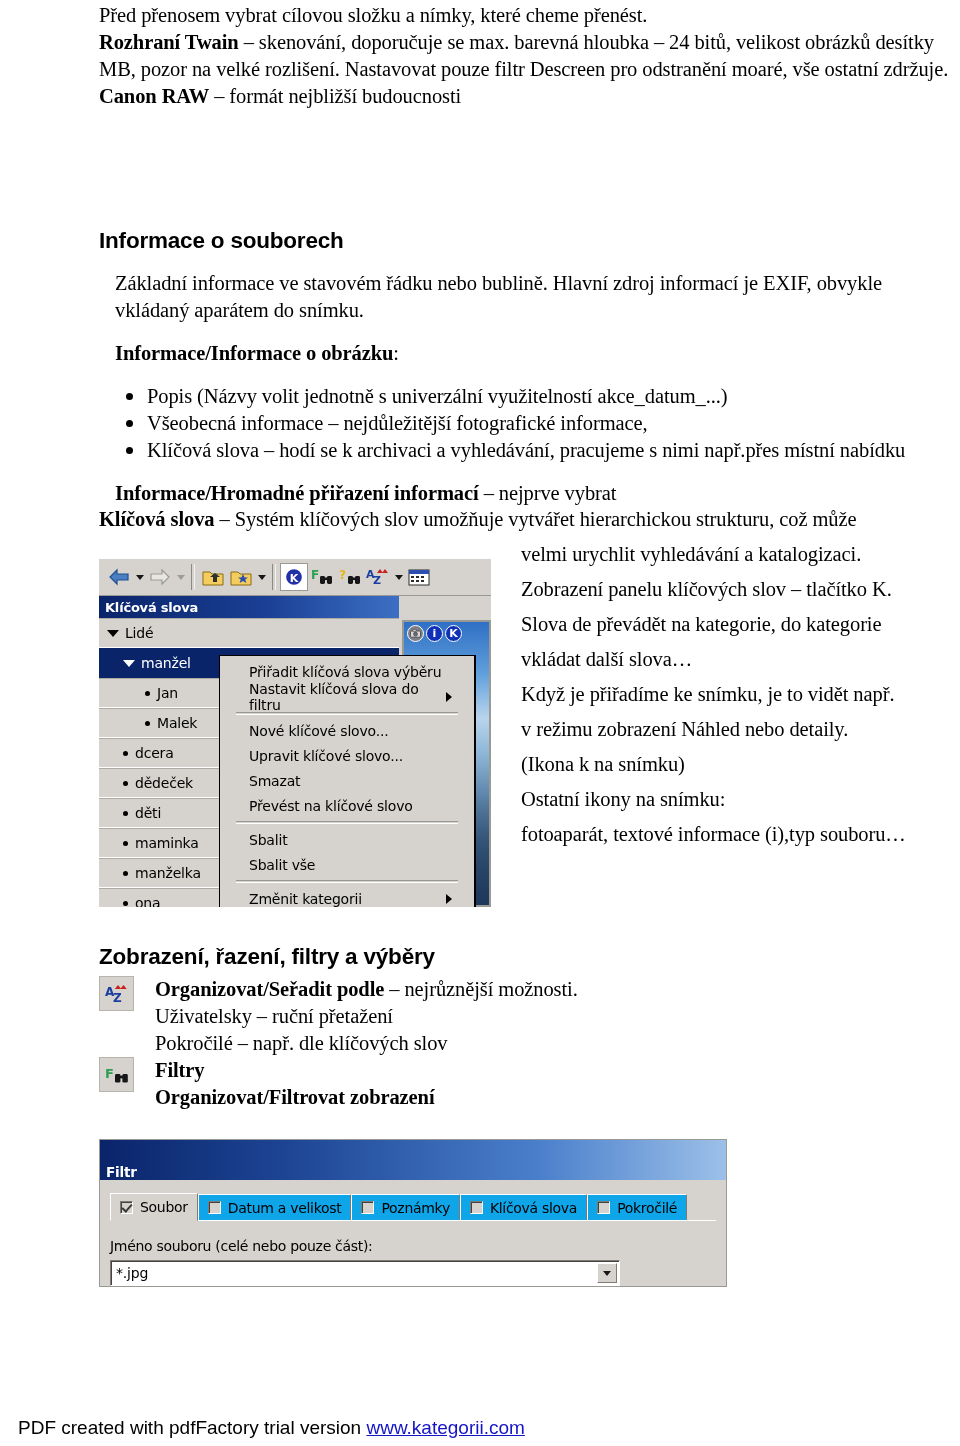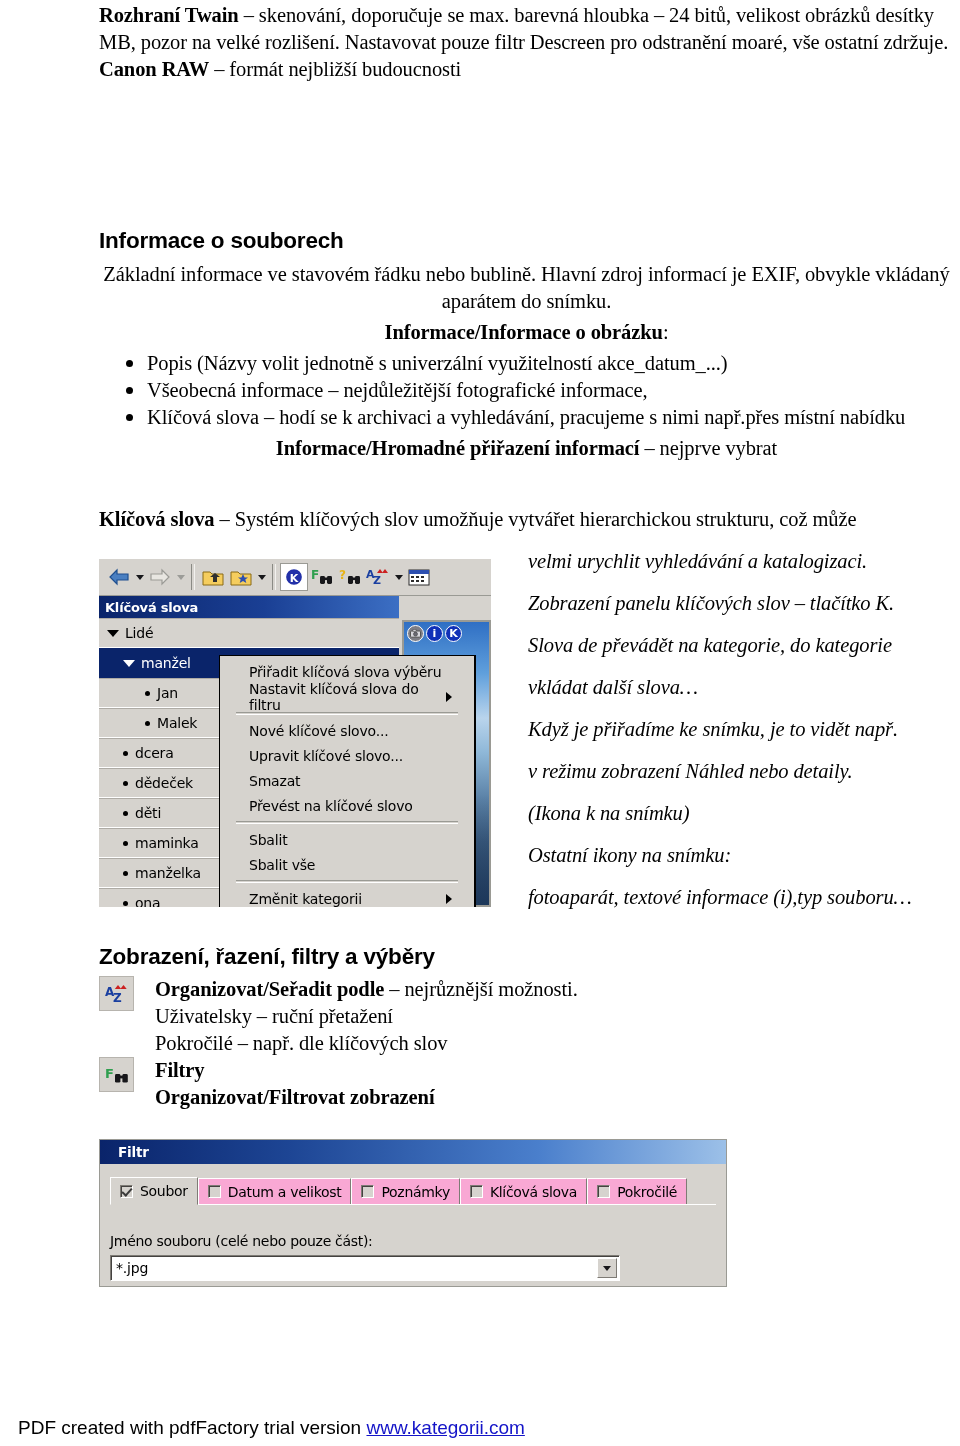--- a/index.html
+++ b/index.html
@@ -49,21 +49,21 @@
   #intro-block p { margin: 0; }
 
   
   #info-section {
     position: absolute;
     left: 99px;
     top: 228px;
     width: 855px;
   }
   #info-heading { margin-bottom: 7px; }
-  #info-section p { margin: 4px; text-align: center; }
+  #info-section p { margin: 16px; }
 
   ul.bullets {
     list-style: none;
     margin: 0;
     padding: 0;
   }
   ul.bullets > li {
     position: relative;
     padding-left: 48px;
     margin: 0;
@@ -86,21 +86,21 @@
     width: 860px;
   }
   #kw-lead { margin: 0 0 2px 0; }
 
   #kw-right-col {
     position: absolute;
     left: 414px;
     top: 27px;
     width: 448px;
   }
-  #kw-right-col p { margin: 15px; font-style: italic; }
+  #kw-right-col p { margin: 8px; }
 
   
   #kw-figure {
     position: absolute;
     left: 0px;
     top: 53px;
     width: 392px;
     height: 348px;
     background: #d6d3ce;
     font-family: "DejaVu Sans", "Liberation Sans", sans-serif;
@@ -322,47 +322,47 @@
     top: 1139px;
     width: 628px;
     height: 148px;
     background: #d6d3ce;
     border: 1px solid #9a9a94;
     box-sizing: border-box;
     font-family: "DejaVu Sans", "Liberation Sans", sans-serif;
     overflow: hidden;
   }
   #filtr-titlebar {
-    height: 24px;
+    height: 40px;
     background: linear-gradient(to right, #0a246a 0%, #1d4594 30%, #4a7fcc 70%, #9cc0e8 100%);
     color: #ffffff;
     font-size: 13.5px;
     font-weight: bold;
     display: flex;
-    align-items: center;
-    padding-left: 18px;
+    align-items: flex-end;
+    padding-left: 6px;
     letter-spacing: -0.2px;
   }
   #filtr-body {
     padding: 12px 10px 8px 10px;
   }
   #filtr-tabs {
     display: flex;
     align-items: flex-end;
     border-bottom: 1px solid #ffffff;
     height: 28px;
   }
   .ftab {
     height: 26px;
     display: flex;
     align-items: center;
     padding: 0 9px;
     font-size: 14px;
     color: #000;
-    background: #f9a8d4;
+    background: #0ea5e9;
     border-left: 1px solid #ffffff;
     border-top: 1px solid #ffffff;
     border-right: 1px solid #7e7b75;
     box-sizing: border-box;
     letter-spacing: -0.3px;
   }
   .ftab.active {
     height: 28px;
     background: #d6d3ce;
     border-bottom: 1px solid #d6d3ce;
@@ -382,21 +382,21 @@
   .ftab .cbx.checked::after {
     content: "";
     position: absolute;
     left: 3px; top: 0px;
     width: 4px; height: 8px;
     border: solid #3a3a3a;
     border-width: 0 2px 2px 0;
     transform: rotate(42deg);
   }
   #filtr-field-label {
-    margin-top: 28px;
+    margin-top: 17px;
     font-size: 14px;
     letter-spacing: -0.3px;
   }
   #filtr-field-label u { text-decoration: underline; }
   #filtr-combo {
     margin-top: 6px;
     width: 510px;
     height: 26px;
     background: #ffffff;
     border: 1px solid #7e7b75;
@@ -438,20 +438,21 @@
     color: #1414c8;
     text-decoration: underline;
   }
 </style>
 </head>
 <body>
 
 <div class="page">
 
   <div id="intro-block">
+    <p class="body-text">Před přenosem vybrat cílovou složku a nímky, které cheme přenést.</p>
     <p class="body-text"><span class="bold">Rozhraní Twain</span><span> – skenování, doporučuje se max. barevná hloubka – 24 bitů, velikost obrázků desítky MB, pozor na velké rozlišení. Nastavovat pouze filtr Descreen pro odstranění moaré, vše ostatní zdržuje.</span></p>
     <p class="body-text"><span class="bold">Canon RAW</span><span> – formát nejbližší budoucnosti</span></p>
   </div>
 
   <div id="info-section">
     <div class="heading" id="info-heading">Informace o souborech</div>
     <p class="body-text">Základní informace ve stavovém řádku nebo bublině. Hlavní zdroj informací je EXIF, obvykle vkládaný aparátem do snímku.</p>
     <p class="body-text"><span class="bold">Informace/Informace o obrázku</span><span>:</span></p>
     <ul class="bullets body-text">
       <li><span class="bullet-dot"></span><span>Popis (Názvy volit jednotně s univerzální využitelností akce_datum_...)</span></li>

